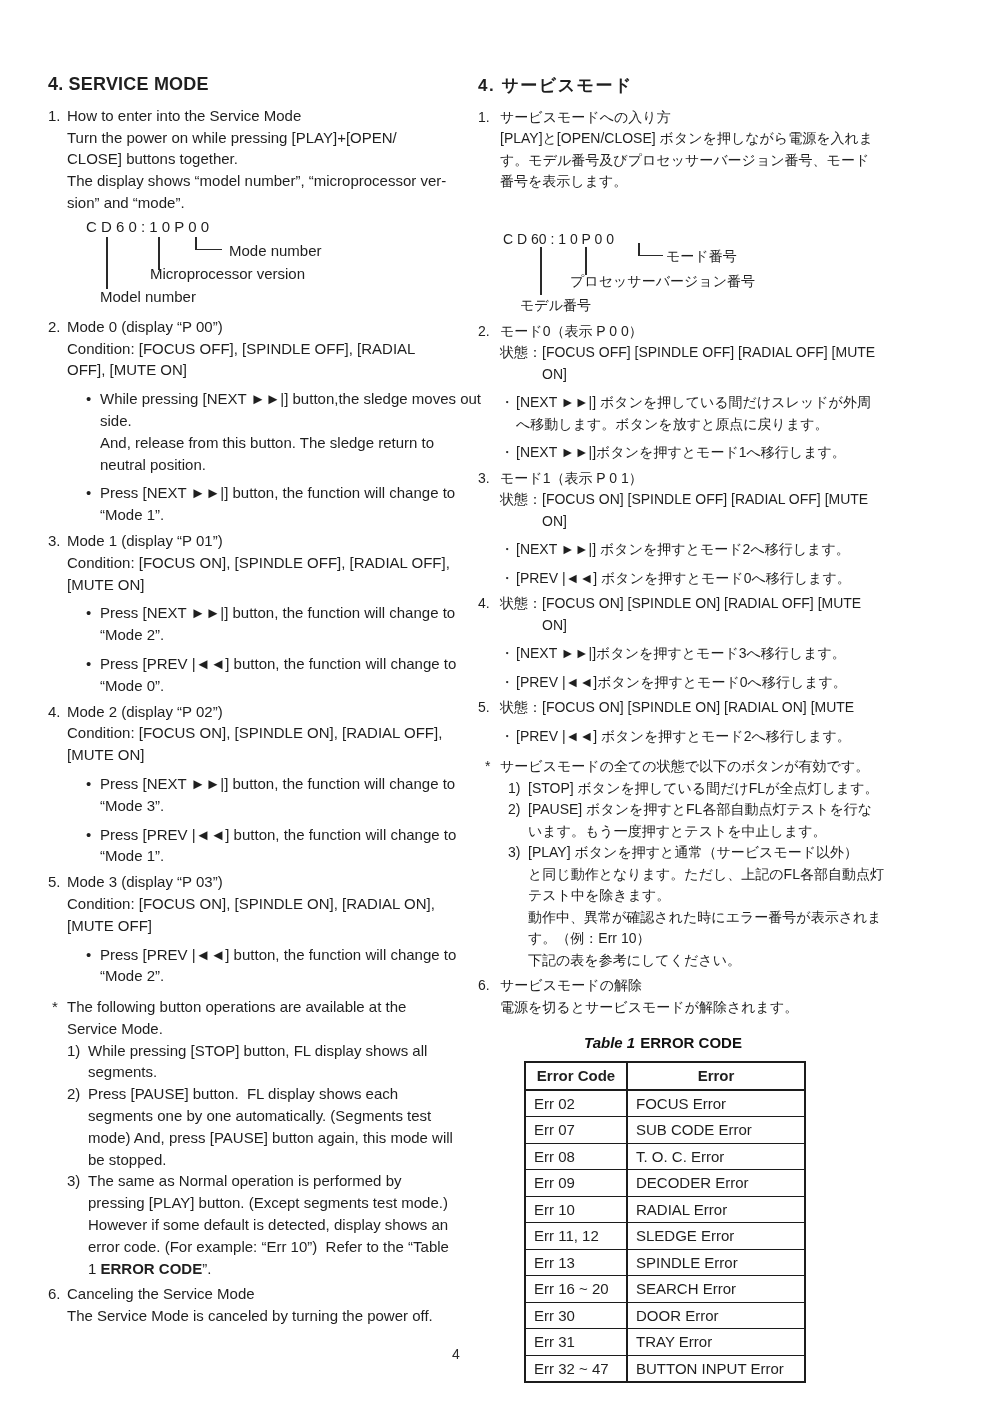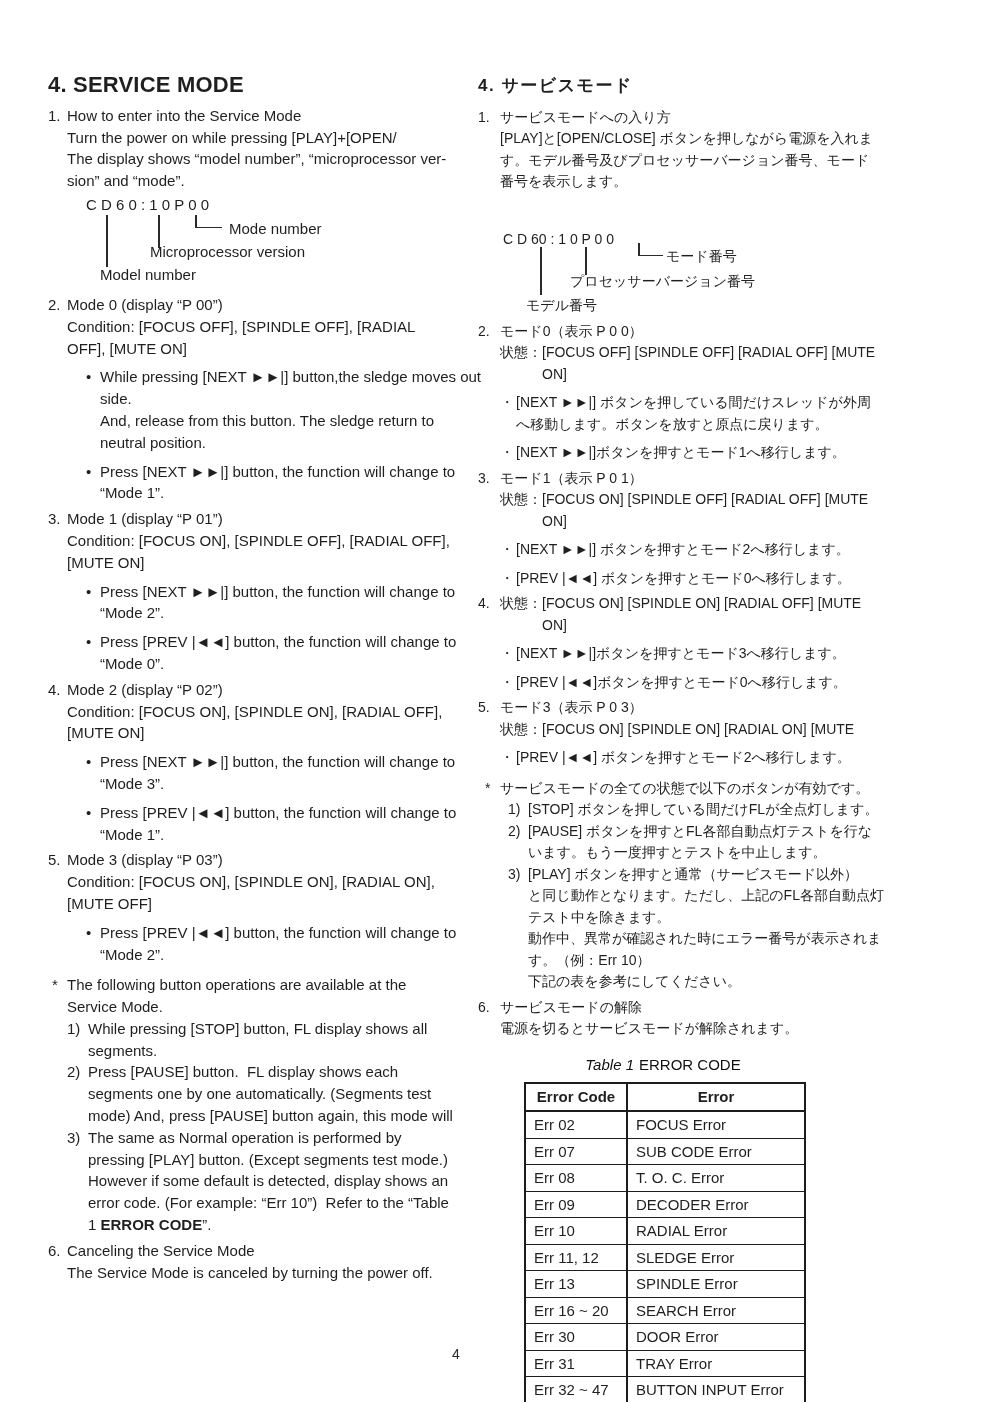--- a/index.html
+++ b/index.html
@@ -4,21 +4,21 @@
 <style>
   html,body{margin:0;padding:0;}
   body{
     width:992px;height:1402px;background:#ffffff;color:#1f1f1f;
     font-family:"Liberation Sans","DejaVu Sans",sans-serif;
     position:relative;overflow:hidden;
   }
   .col{position:absolute;top:74px;}
   .col-en{left:48px;width:412px;font-size:15px;line-height:21.8px;}
   .col-ja{left:478px;width:438px;font-size:14px;line-height:21.5px;}
-  .title-en{font-size:22px;font-weight:bold;margin:0 0 9px 0;letter-spacing:.2px;}
+  .title-en{font-size:18px;font-weight:bold;margin:0 0 9px 0;letter-spacing:.2px;}
   .title-ja{font-size:17px;font-weight:bold;margin:1px 0 10px 0;letter-spacing:1.5px;}
   .blk{display:flex;align-items:flex-start;margin:0;}
   .line{white-space:pre;}
   .marker{flex:none;display:block;}
   .body{flex:1;min-width:0;}
   .b-item{margin-top:4px;}
   .b-item.c-en .marker{width:19px;}
   .b-item.c-ja .marker{width:22px;}
   .b-bullet{margin-top:7px;}
   .b-bullet.c-en{margin-left:38px;}
@@ -37,21 +37,21 @@
   .b-note.c-ja .marker{width:15px;}
   #en-blocks > .blk:first-child,#ja-blocks > .blk:first-child{margin-top:0;}
   .bold{font-weight:bold;}
   .diagram{position:relative;margin-top:2px;}
   .diagram-en{height:96px;}
   .diagram-ja{height:88px;margin-top:36px;}
   .disp,.dlabel{position:absolute;white-space:pre;}
   .vline{position:absolute;width:1.5px;background:#2a2a2a;}
   .hline{position:absolute;height:1.5px;background:#2a2a2a;}
   .table-wrap{margin-top:14px;}
-  .tbl-title{width:278px;margin-left:46px;text-align:center;font-size:15px;font-weight:normal;color:#111;}
+  .tbl-title{width:278px;margin-left:46px;text-align:center;font-size:15px;font-weight:bold;color:#111;}
   .ti{font-style:italic;margin-right:5px;}
   table.etable{border-collapse:collapse;margin:7px 0 0 46px;border:2px solid #1c1c1c;table-layout:fixed;}
   .etable th,.etable td{border:1px solid #1c1c1c;font-size:15px;padding:2px 8px;height:20.5px;overflow:hidden;white-space:nowrap;}
   .etable th{font-weight:bold;text-align:center;border-bottom:2px solid #1c1c1c;height:22px;}
   .etable th:first-child,.etable td:first-child{width:84px;border-right:2px solid #1c1c1c;}
   .etable th:last-child,.etable td:last-child{width:160px;}
   .pageno{position:absolute;left:452px;top:1346px;font-size:14px;color:#2a2a2a;}
 </style>
 </head>
 <body>
@@ -59,20 +59,21 @@
 <div class="page">
 
   <div class="col col-en">
     <h1 class="title-en">4. SERVICE MODE</h1>
     <div id="en-blocks">
         <div class="blk b-item c-en">
           <span class="marker m-item">1.</span>
           <div class="body">
             <div class="line">How to enter into the Service Mode</div>
             <div class="line">Turn the power on while pressing [PLAY]+[OPEN/</div>
+            <div class="line">CLOSE] buttons together.</div>
             <div class="line">The display shows “model number”, “microprocessor ver-</div>
             <div class="line">sion” and “mode”.</div>
           </div>
         </div>
         <div class="diagram diagram-en">
           <div class="disp" style="left: 38px; top: 0px;">C D 6 0 : 1 0 P 0 0</div>
           <div class="vline" style="left: 58px; top: 21px; height: 52px;"></div>
           <div class="vline" style="left: 110px; top: 21px; height: 33px;"></div>
           <div class="vline" style="left: 147px; top: 21px; height: 13px;"></div>
           <div class="hline" style="left: 147px; top: 33px; width: 27px;"></div>
@@ -176,20 +177,21 @@
             <div class="line">While pressing [STOP] button, FL display shows all</div>
             <div class="line">segments.</div>
           </div>
         </div>
         <div class="blk b-sub c-en">
           <span class="marker m-sub">2)</span>
           <div class="body">
             <div class="line">Press [PAUSE] button.  FL display shows each</div>
             <div class="line">segments one by one automatically. (Segments test</div>
             <div class="line">mode) And, press [PAUSE] button again, this mode will</div>
+            <div class="line">be stopped.</div>
           </div>
         </div>
         <div class="blk b-sub c-en">
           <span class="marker m-sub">3)</span>
           <div class="body">
             <div class="line">The same as Normal operation is performed by</div>
             <div class="line">pressing [PLAY] button. (Except segments test mode.)</div>
             <div class="line">However if some default is detected, display shows an</div>
             <div class="line">error code. (For example: “Err 10”)  Refer to the “Table</div>
             <div class="line"><span>1 </span><span class="bold">ERROR CODE</span><span>”.</span></div>
@@ -218,21 +220,21 @@
           </div>
         </div>
         <div class="diagram diagram-ja">
           <div class="disp" style="left: 25px; top: 0px;">C D 60 : 1 0 P 0 0</div>
           <div class="vline" style="left: 62px; top: 18px; height: 48px;"></div>
           <div class="vline" style="left: 107px; top: 18px; height: 28px;"></div>
           <div class="vline" style="left: 160px; top: 14px; height: 13px;"></div>
           <div class="hline" style="left: 160px; top: 26px; width: 25px;"></div>
           <div class="dlabel" style="left: 188px; top: 17px;">モード番号</div>
           <div class="dlabel" style="left: 92px; top: 42px;">プロセッサーバージョン番号</div>
-          <div class="dlabel" style="left: 48px; top: 66px;">モデル番号</div>
+          <div class="dlabel" style="left: 42px; top: 66px;">モデル番号</div>
         </div>
         <div class="blk b-item c-ja">
           <span class="marker m-item">2.</span>
           <div class="body">
             <div class="line">モード0（表示 P 0 0）</div>
             <div class="line">状態：[FOCUS OFF] [SPINDLE OFF] [RADIAL OFF] [MUTE</div>
             <div class="line">　　　ON]</div>
           </div>
         </div>
         <div class="blk b-bullet c-ja">
@@ -283,21 +285,20 @@
         </div>
         <div class="blk b-bullet c-ja">
           <span class="marker m-bullet">・</span>
           <div class="body">
             <div class="line">[PREV |◄◄]ボタンを押すとモード0へ移行します。</div>
           </div>
         </div>
         <div class="blk b-item c-ja">
           <span class="marker m-item">5.</span>
           <div class="body">
-            <div class="line">モード3（表示 P 0 3）</div>
             <div class="line">状態：[FOCUS ON] [SPINDLE ON] [RADIAL ON] [MUTE</div>
           </div>
         </div>
         <div class="blk b-bullet c-ja">
           <span class="marker m-bullet">・</span>
           <div class="body">
             <div class="line">[PREV |◄◄] ボタンを押すとモード2へ移行します。</div>
           </div>
         </div>
         <div class="blk b-note c-ja">

